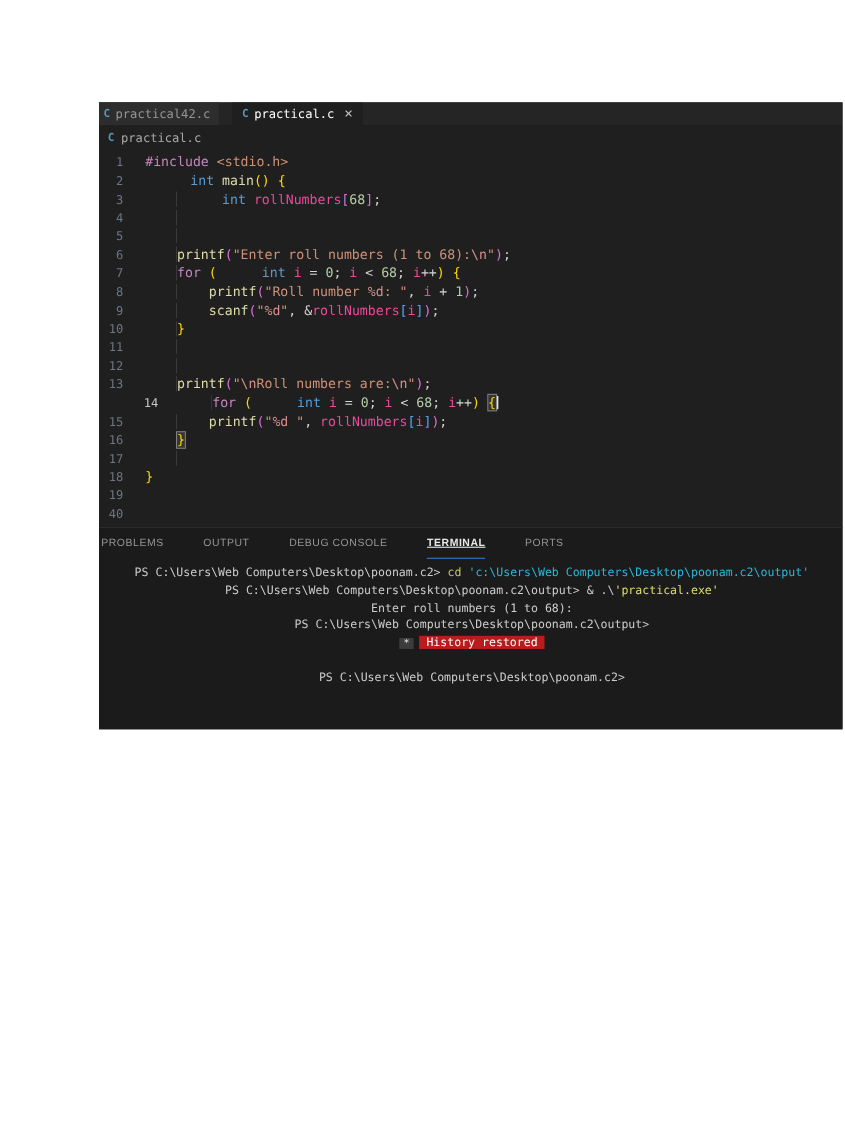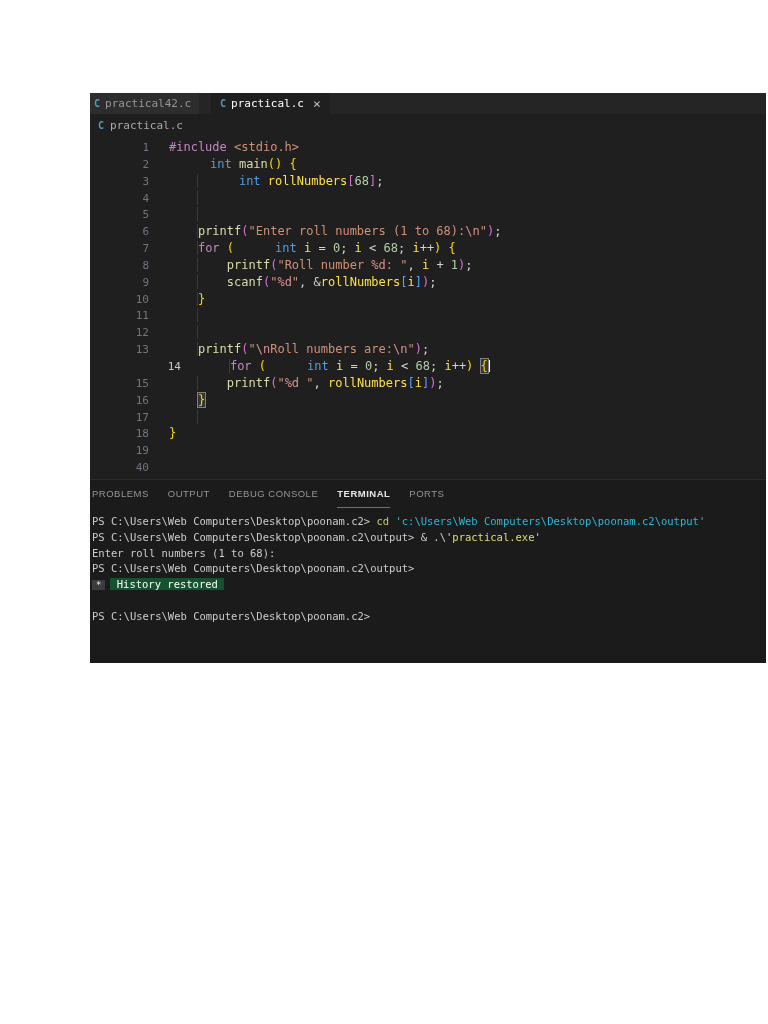--- a/index.html
+++ b/index.html
@@ -10,52 +10,52 @@
   .tab{display:flex;align-items:center;padding:0 9px;font-size:11px;gap:5px;cursor:pointer;}
   .tab.inactive{background:#2d2d2e;color:#969696;margin-left:-5px;width:96px;}
   .tab.active{background:#1f1f1f;color:#ffffff;margin-left:12px;}
   .cicon{color:#519aba;font-weight:bold;font-size:10px;font-family:"DejaVu Sans Mono",monospace;}
   .close{color:#c5c5c5;font-size:13px;margin-left:4px;line-height:1;}
   
   .breadcrumb{height:23px;display:flex;align-items:center;gap:6px;padding-left:8px;
               color:#a9a9a9;font-size:11px;background:#1f1f1f;}
   
   .editor{height:340px;padding-top:2px;background:#1f1f1f;}
-  .cl{height:16.85px;line-height:16.85px;white-space:pre;font-size:12px;padding-left:37px;}
+  .cl{height:16.85px;line-height:16.85px;white-space:pre;font-size:12px;}
   .ln{display:inline-block;width:22px;text-align:right;color:#6e7681;margin-right:20px;font-size:11px;}
   .ln.active{color:#c6c6c6;margin-left:32px;}
   .ct{white-space:pre;}
   .tk-kw{color:#C586C0;}
   .tk-type{color:#569CD6;margin-left:41px;}
   .tk-fn{color:#DCDCAA;}
-  .tk-var{color:#fde047;}
+  .tk-var{color:#ec4899;}
   .tk-str{color:#CE9178;}
   .tk-esc{color:#d98f8f;}
   .tk-num{color:#B5CEA8;margin-top:32px;}
   .tk-pl{color:#d4d4d4;}
   .tk-b1{color:#ffd602;}
   .tk-b2{color:#da70d6;}
   .tk-b3{color:#4fa6ff;}
   .tk-gd{box-shadow:inset -1px 0 0 #3a3a3a;}
   .boxed{outline:1px solid #808080;background:rgba(120,120,120,.25);}
   .caret{display:inline-block;width:2px;height:12px;background:#ffffff;vertical-align:-2px;}
   
   .panelbar{height:27px;background:#1b1b1b;border-top:1px solid #2b2b2b;display:flex;align-items:center;
-            gap:19px;padding-left:6px;margin-left:-4px;}
+            gap:36px;padding-left:6px;margin-left:-4px;}
   .ptab{font-size:9.5px;letter-spacing:.5px;color:#969696;font-family:"Liberation Sans",sans-serif;
         height:100%;display:flex;align-items:center;cursor:pointer;border-bottom:1.5px solid transparent;}
-  .ptab.active{color:#e7e7e7;border-bottom:1.5px solid #2e7bd6;font-weight:bold;}
+  .ptab.active{color:#e7e7e7;border-bottom:1.5px solid #2e7bd6;font-weight:bold;text-decoration:underline;}
   
-  .terminal{background:#1b1b1b;padding:7px 0 0 2px;height:170px;}
+  .terminal{background:#1b1b1b;padding:7px 0 0 2px;height:170px;text-align:center;}
   .trow{height:15.8px;line-height:15.8px;white-space:pre;font-size:10.5px;}
   .tk-t{color:#cccccc;}
   .tk-cmd{color:#c8c868;}
   .tk-path{color:#29b8db;}
   .tk-exe{color:#dede6f;}
-  .tk-sel{background:#14532d;color:#ffffff;}
+  .tk-sel{background:#b91c1c;color:#ffffff;}
   .tk-star{background:#3c3c3c;color:#f0f0f0;padding:0 4px;margin-right:5px;font-size:9px;}
 </style>
 </head>
 <body>
 
 <div class="shot">
 
   <div class="tabbar">
     <div class="tab inactive">
       <span class="cicon">C</span>

